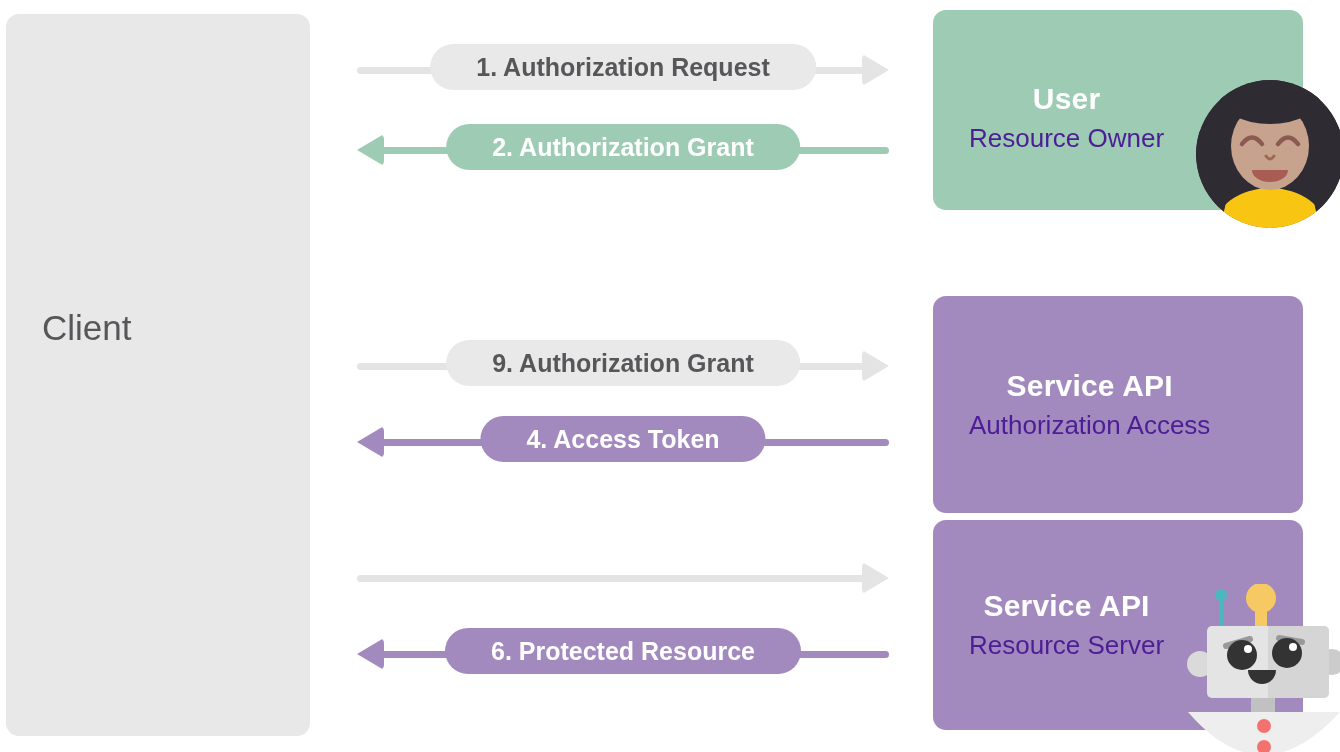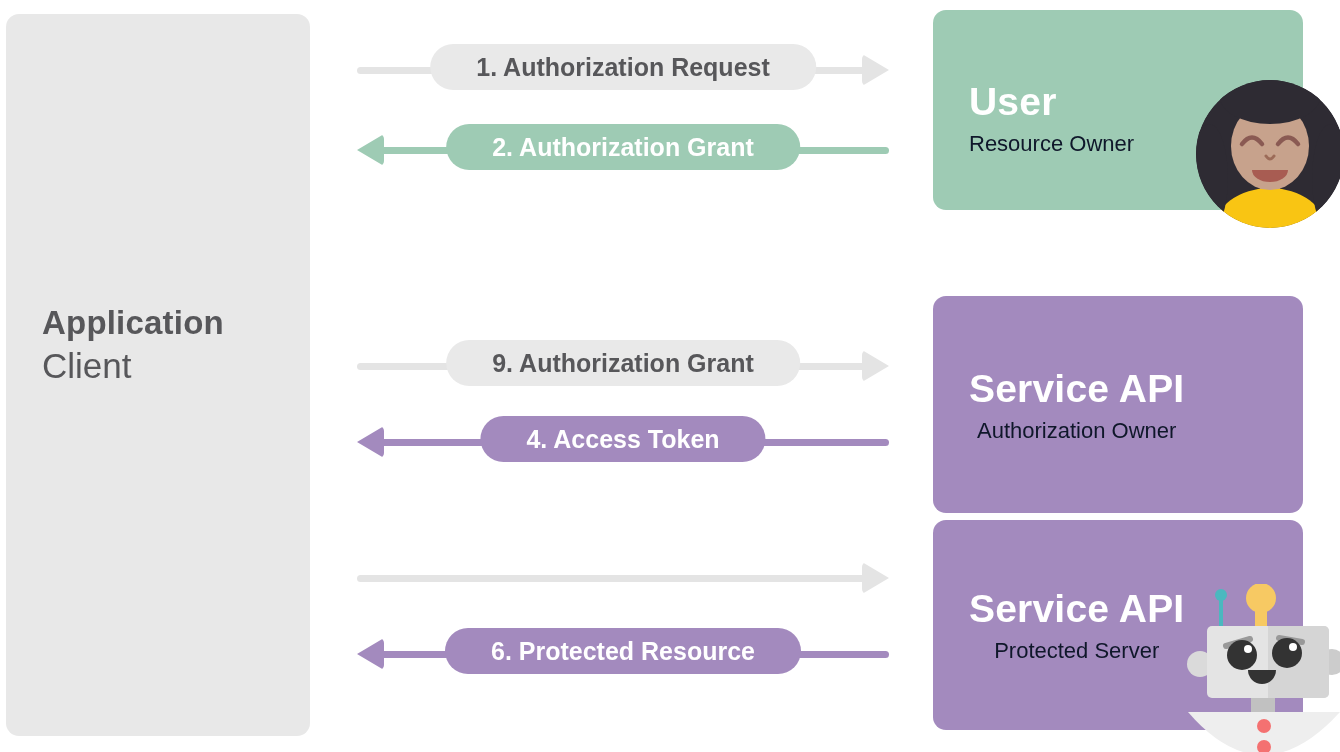--- a/index.html
+++ b/index.html
@@ -18,22 +18,22 @@
   .user-box { left:933px; top:10px;  width:370px; height:200px; background:#9ecbb4; }
   .auth-box { left:933px; top:296px; width:370px; height:217px; background:#a38abe; }
   .res-box  { left:933px; top:520px; width:370px; height:210px; background:#a38abe; }
 
   .app-text { position:absolute; left:36px; top:290px; }
   .title-dark    { font-size:33px; font-weight:bold; color:#57575a; letter-spacing:0.2px; }
   .subtitle-dark { font-size:35px; color:#57575a; margin-top:4px; }
 
   .entity-inner { position:absolute; left:36px; top:50%; transform:translateY(-50%); }
   .user-box .entity-inner { top:54%; }
-  .title-light    { font-size:39px; font-weight:bold; color:#ffffff; letter-spacing:0.2px; }
-  .subtitle-light { font-size:22px; color:#0f172a; margin-top:7px;text-align:center; }
+  .title-light    { font-size:30px; font-weight:bold; color:#ffffff; letter-spacing:0.2px;text-align:center; }
+  .subtitle-light { font-size:26px; color:#4c1d95; margin-top:7px; }
 
   
   .flow { position:absolute; left:357px; width:532px; height:52px; }
   .flow-1 { top:44px; }  .flow-2 { top:124px;text-align:center; }
   .flow-3 { top:340px; } .flow-4 { top:416px;text-align:center; }
   .flow-5 { top:552px; } .flow-6 { top:628px;text-align:center; }
 
   .style-gray   { --arrow:#e4e4e4; --pillbg:#e9e9e9; --pilltext:#57575a; }
   .style-green  { --arrow:#9ecbb4; --pillbg:#9ecbb4; --pilltext:#ffffff; }
   .style-purple { --arrow:#a38abe; --pillbg:#a38abe; --pilltext:#ffffff; }
@@ -57,21 +57,20 @@
   .avatar-svg { position:absolute; left:1196px; top:80px; }
   .robot-svg  { position:absolute; left:1182px; top:584px; }
 </style>
 </head>
 <body>
 
 <div class="canvas">
 
   <div class="entity-box app-box">
     <div class="app-text">
-      <div class="title-dark">Application</div>
       <div class="subtitle-dark">Client</div>
     </div>
   </div>
 
   <div class="flow flow-1 dir-right style-gray">
     <div class="line"></div>
     <div class="head"></div>
     <div class="pill">1. Authorization Request</div>
   </div>
 
@@ -107,28 +106,28 @@
   <div class="entity-box user-box">
     <div class="entity-inner">
       <div class="title-light">User</div>
       <div class="subtitle-light">Resource Owner</div>
     </div>
   </div>
 
   <div class="entity-box auth-box">
     <div class="entity-inner">
       <div class="title-light">Service API</div>
-      <div class="subtitle-light">Authorization Owner</div>
+      <div class="subtitle-light">Authorization Access</div>
     </div>
   </div>
 
   <div class="entity-box res-box">
     <div class="entity-inner">
       <div class="title-light">Service API</div>
-      <div class="subtitle-light">Protected Server</div>
+      <div class="subtitle-light">Resource Server</div>
     </div>
   </div>
 
   <svg class="avatar-svg" width="148" height="148" viewBox="0 0 148 148" aria-hidden="true">
     <defs>
       <clipPath id="avclip">
           <circle cx="74" cy="74" r="74"></circle>
         </clipPath>
     </defs>
     <g clip-path="url(#avclip)">

